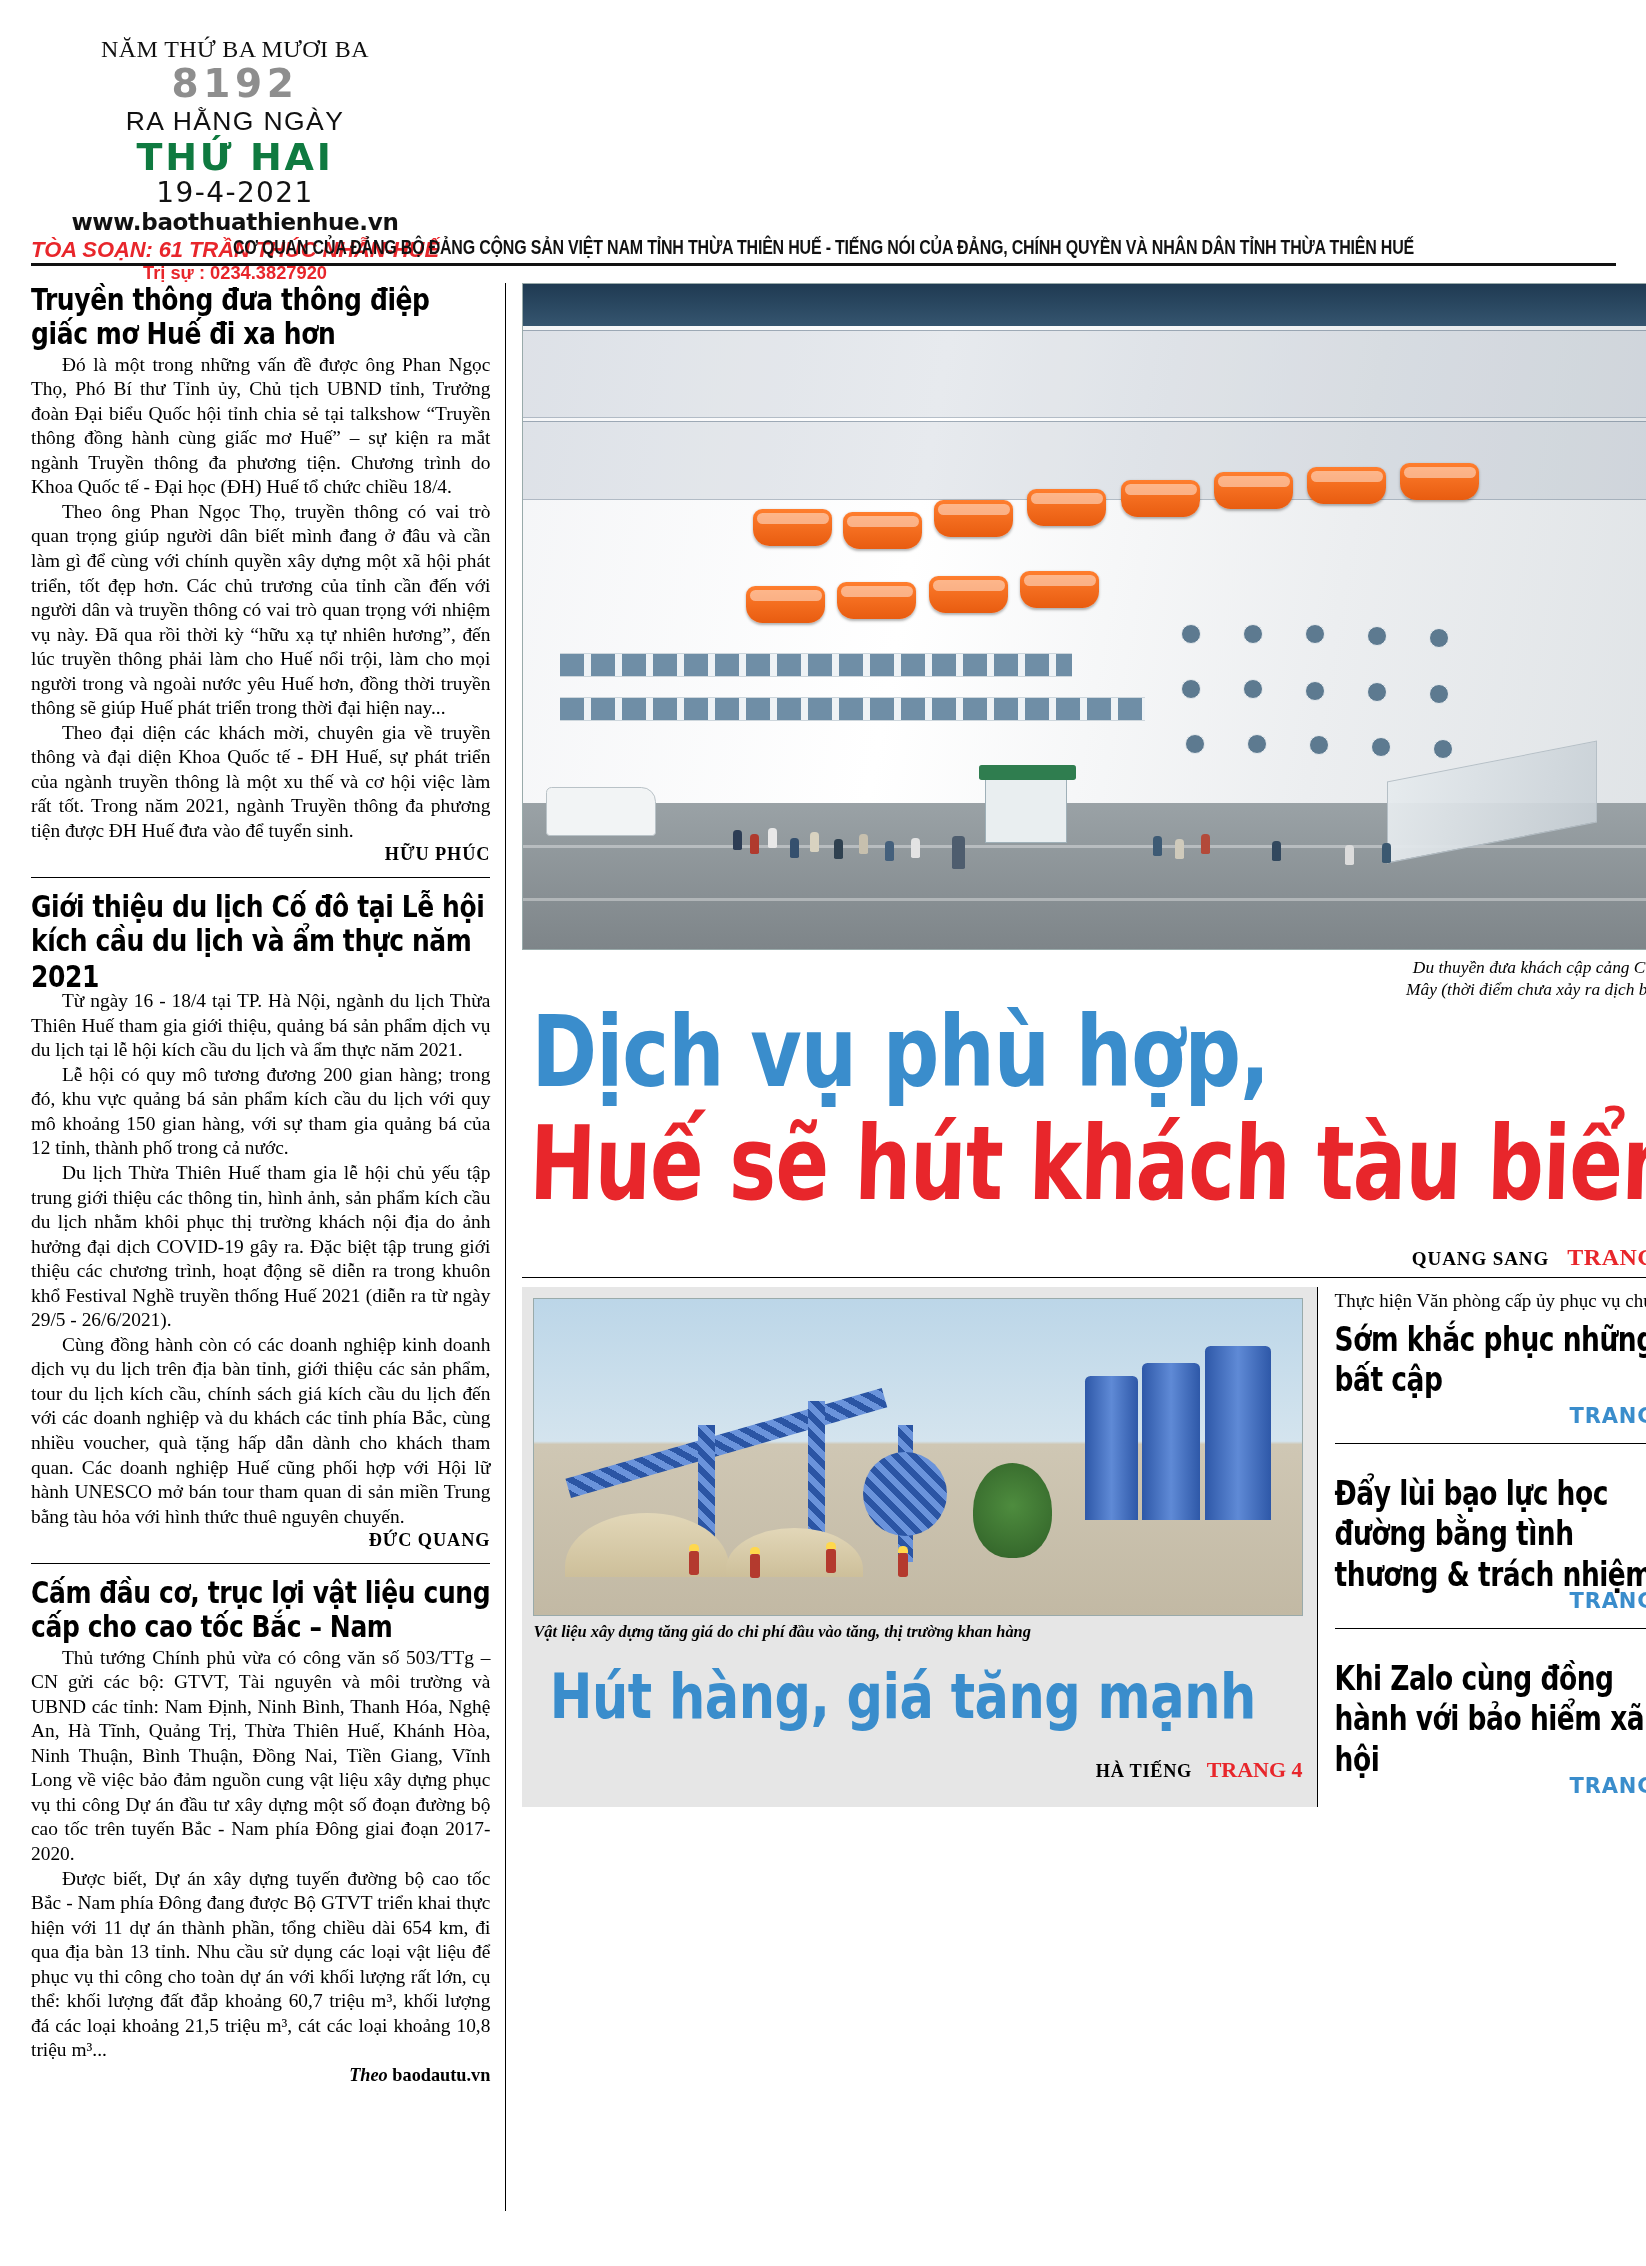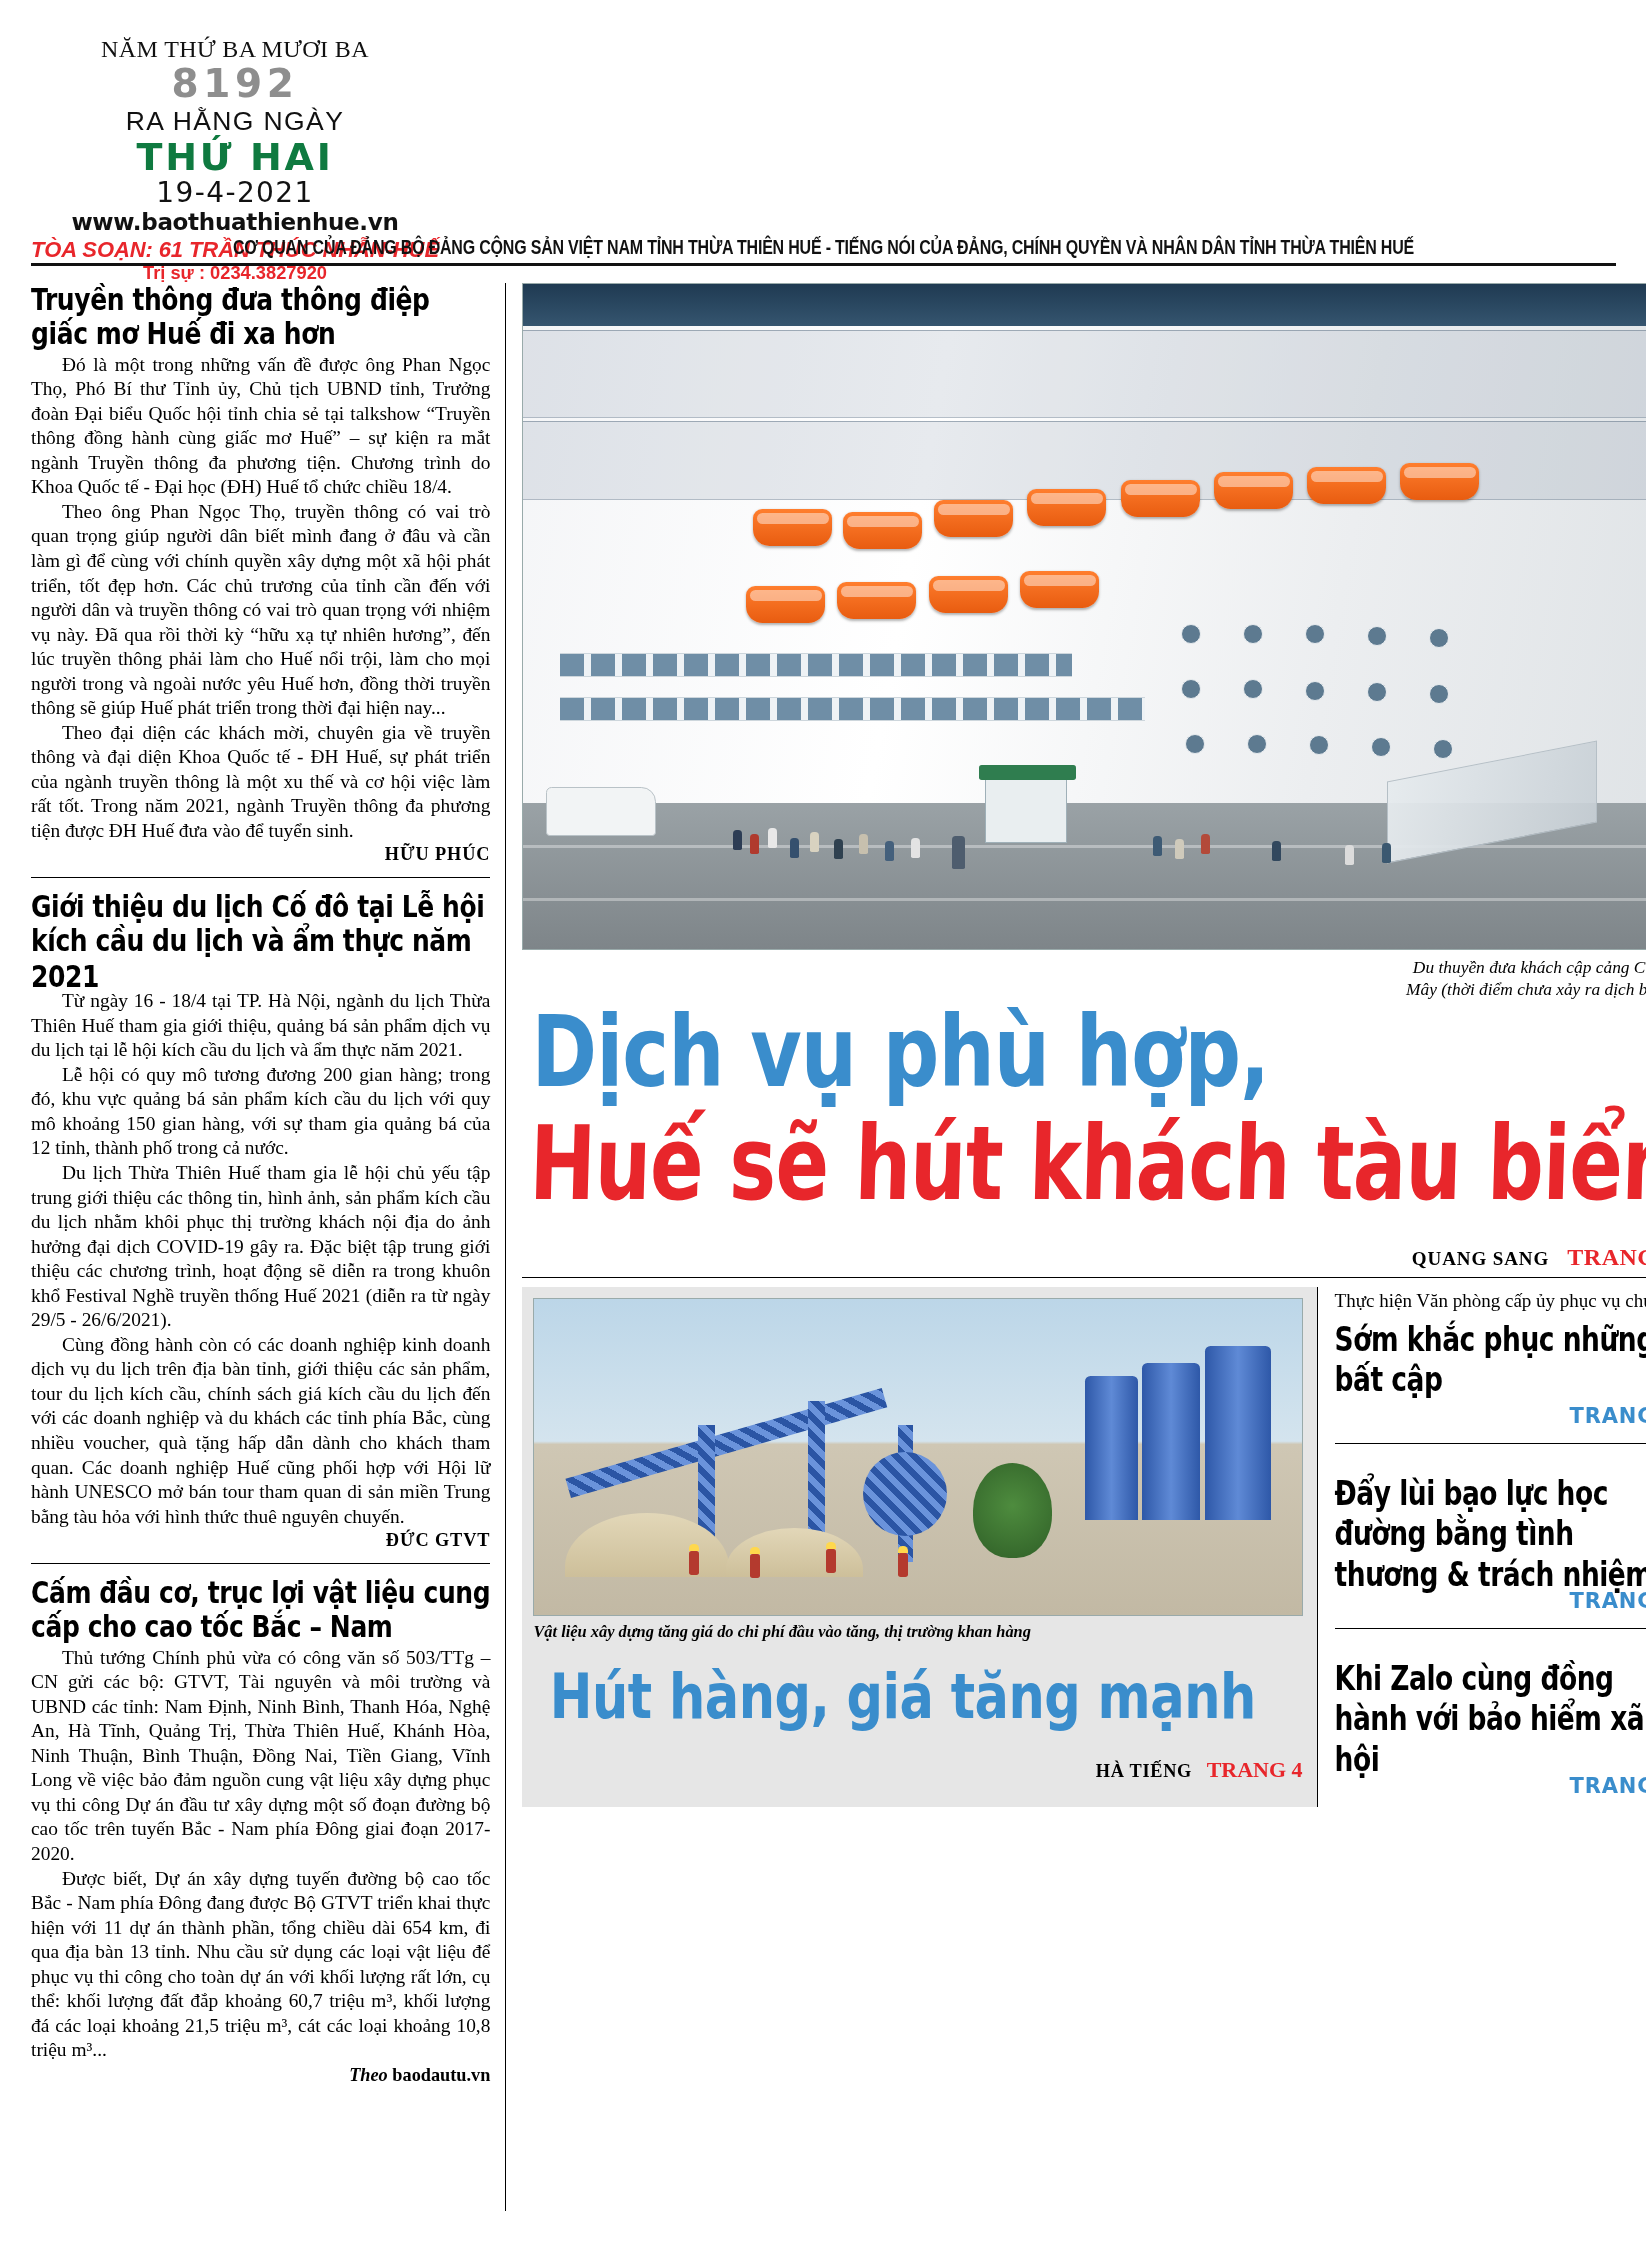--- a/index.html
+++ b/index.html
@@ -529,21 +529,21 @@
       <hr class="art-sep">
 
       <article>
         <h2 class="art-head">Giới thiệu du lịch Cố đô tại Lễ hội kích cầu du lịch và ẩm thực năm 2021</h2>
         <div class="art-body">
           <p>Từ ngày 16 - 18/4 tại TP. Hà Nội, ngành du lịch Thừa Thiên Huế tham gia giới thiệu, quảng bá sản phẩm dịch vụ du lịch tại lễ hội kích cầu du lịch và ẩm thực năm 2021.</p>
           <p>Lễ hội có quy mô tương đương 200 gian hàng; trong đó, khu vực quảng bá sản phẩm kích cầu du lịch với quy mô khoảng 150 gian hàng, với sự tham gia quảng bá của 12 tỉnh, thành phố trong cả nước.</p>
           <p>Du lịch Thừa Thiên Huế tham gia lễ hội chủ yếu tập trung giới thiệu các thông tin, hình ảnh, sản phẩm kích cầu du lịch nhằm khôi phục thị trường khách nội địa do ảnh hưởng đại dịch COVID-19 gây ra. Đặc biệt tập trung giới thiệu các chương trình, hoạt động sẽ diễn ra trong khuôn khổ Festival Nghề truyền thống Huế 2021 (diễn ra từ ngày 29/5 - 26/6/2021).</p>
           <p>Cùng đồng hành còn có các doanh nghiệp kinh doanh dịch vụ du lịch trên địa bàn tỉnh, giới thiệu các sản phẩm, tour du lịch kích cầu, chính sách giá kích cầu du lịch đến với các doanh nghiệp và du khách các tỉnh phía Bắc, cùng nhiều voucher, quà tặng hấp dẫn dành cho khách tham quan. Các doanh nghiệp Huế cũng phối hợp với Hội lữ hành UNESCO mở bán tour tham quan di sản miền Trung bằng tàu hỏa với hình thức thuê nguyên chuyến.</p>
         </div>
-        <div class="byline">ĐỨC GTVT</div>
+        <div class="byline">ĐỨC QUANG</div>
       </article>
 
       <hr class="art-sep">
 
       <article>
         <h2 class="art-head">Cấm đầu cơ, trục lợi vật liệu cung cấp cho cao tốc Bắc – Nam</h2>
         <div class="art-body">
           <p>Thủ tướng Chính phủ vừa có công văn số 503/TTg – CN gửi các bộ: GTVT, Tài nguyên và môi trường và UBND các tỉnh:  Nam Định, Ninh Bình, Thanh Hóa, Nghệ An, Hà Tĩnh, Quảng Trị, Thừa Thiên Huế, Khánh Hòa, Ninh Thuận, Bình Thuận, Đồng Nai, Tiền Giang, Vĩnh Long về việc bảo đảm nguồn cung vật liệu xây dựng phục vụ thi công Dự án đầu tư xây dựng một số đoạn đường bộ cao tốc trên tuyến Bắc - Nam phía Đông giai đoạn 2017-2020.</p>
           <p>Được biết, Dự án xây dựng tuyến đường bộ cao tốc Bắc - Nam phía Đông đang được Bộ GTVT triển khai thực hiện với 11 dự án thành phần, tổng chiều dài 654 km, đi qua địa bàn 13 tỉnh. Nhu cầu sử dụng các loại vật liệu để phục vụ thi công cho toàn dự án với khối lượng rất lớn, cụ thể: khối lượng đất đắp khoảng 60,7 triệu m³, khối lượng đá các loại khoảng 21,5 triệu m³, cát các loại khoảng  10,8 triệu m³...</p>
         </div>

